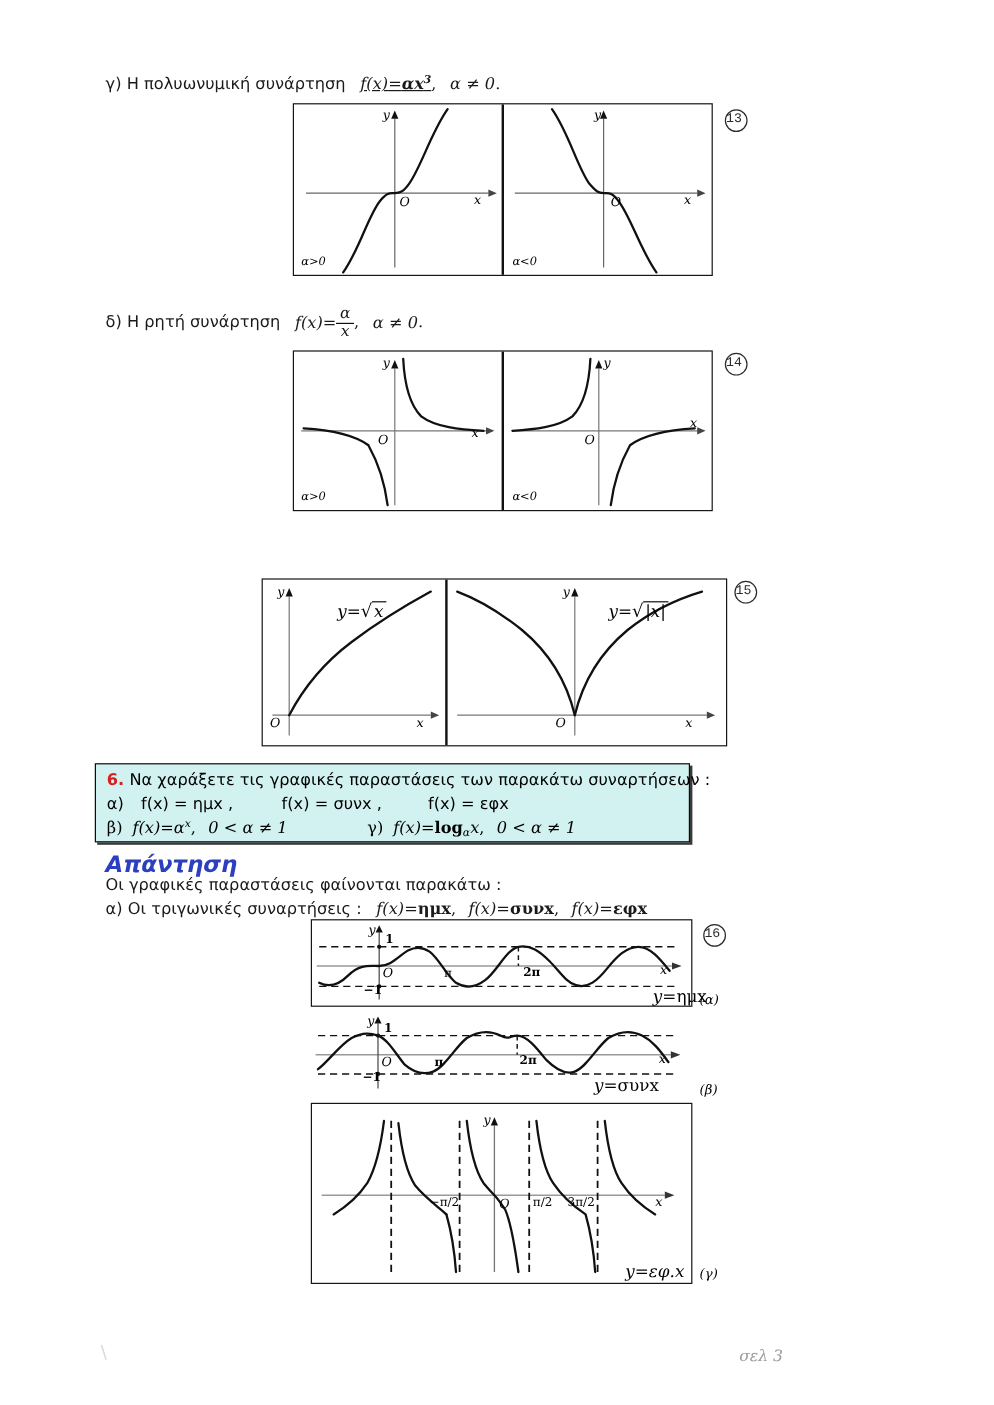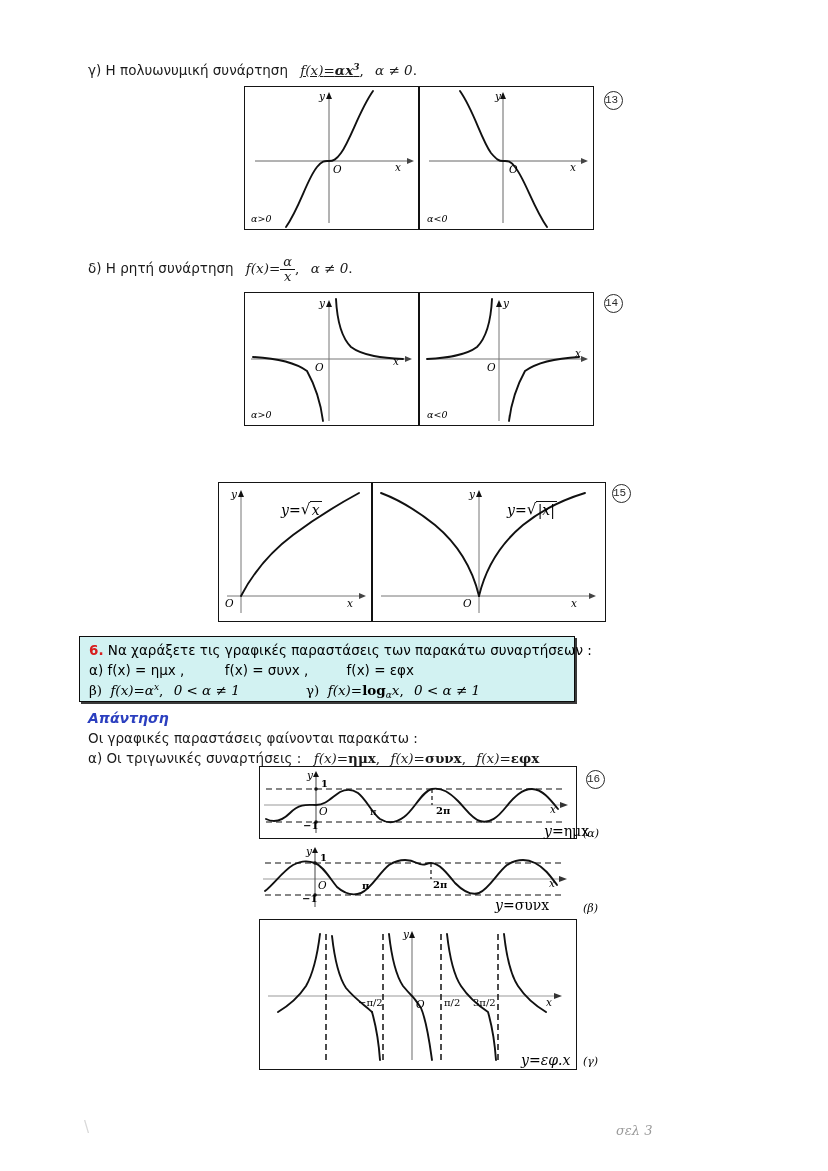--- a/index.html
+++ b/index.html
@@ -35,21 +35,21 @@
   .olab{position:absolute;font-family:"DejaVu Serif",serif;font-style:italic;font-size:10.5px;}
   .ticklab{position:absolute;font-family:"DejaVu Serif",serif;font-size:10px;}
   .eqlab{position:absolute;font-family:"DejaVu Serif",serif;font-style:italic;font-size:14px;}
   .sidelab{position:absolute;font-family:"DejaVu Serif",serif;font-style:italic;font-size:11px;}
 
   
   .exbox{position:absolute;box-sizing:border-box;background:#d2f2f2;
          border:1.6px solid #0d0d0d;box-shadow:2px 2px 0 #3a3a3a;}
   .exline{position:absolute;white-space:nowrap;font-size:13.5px;}
   .rednum{color:#d81f1f;font-weight:bold;}
-  .answer{position:absolute;color:#2b3fbf;font-weight:bold;font-style:italic;font-size:14px;}
+  .answer{position:absolute;color:#2b3fbf;font-weight:bold;font-style:italic;font-size:19px;}
 
   .footer{position:absolute;font-family:"DejaVu Serif",serif;font-style:italic;
           font-size:13px;color:#9a9a9a;}
   .cornermark{position:absolute;color:#d8d8d8;font-size:15px;}
   svg{display:block;}
 </style>
 </head>
 <body>
 
 <div class="page">
@@ -164,21 +164,21 @@
   </div>
   <div class="figlabel" style="left:612px;top:484px;">15</div>
 
   <div class="exbox" style="left:79px;top:636px;width:496px;height:66px;">
     <div class="exline" style="left:9px;top:5px;">
       <span class="rednum">6.</span>
       <span>Να χαράξετε τις γραφικές παραστάσεις των παρακάτω συναρτήσεων :</span>
     </div>
     <div class="exline" style="left:9px;top:25px;">
       <span>α)</span>
-      <span style="margin-left:0;">f(x) = ημx ,</span>
+      <span style="margin-left:10px;">f(x) = ημx ,</span>
       <span style="margin-left:36px;">f(x) = συνx ,</span>
       <span style="margin-left:34px;">f(x) = εφx</span>
     </div>
     <div class="exline serif" style="left:9px;top:45px;">
       <span style="font-style:normal;">β)</span>
       <span class="it" style="margin-left:4px;"><span>f(x)</span><span style="font-style:normal;">=</span><span>α</span><span class="sup">x</span></span><span>,</span>
       <span class="it" style="margin-left:6px;">0 &lt; α ≠ 1</span>
       <span style="margin-left:62px;font-style:normal;">γ)</span>
       <span class="it" style="margin-left:4px;"><span>f(x)</span><span style="font-style:normal;">=</span><span class="bd" style="font-style:normal;">log</span><span class="sub">α</span><span>x</span></span><span>,</span>
       <span class="it" style="margin-left:6px;">0 &lt; α ≠ 1</span>

